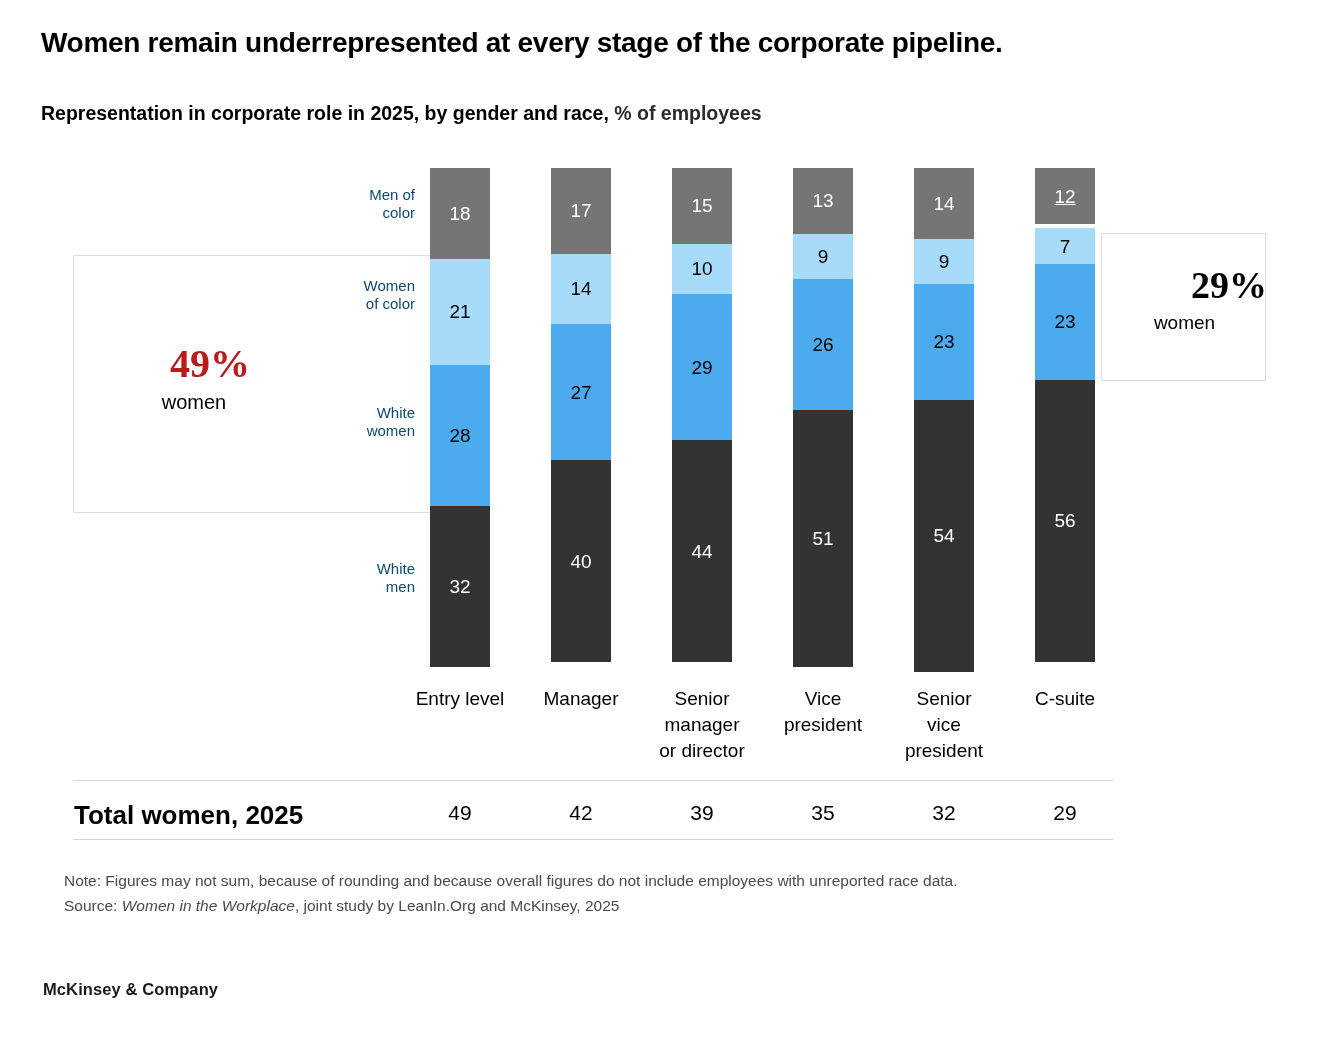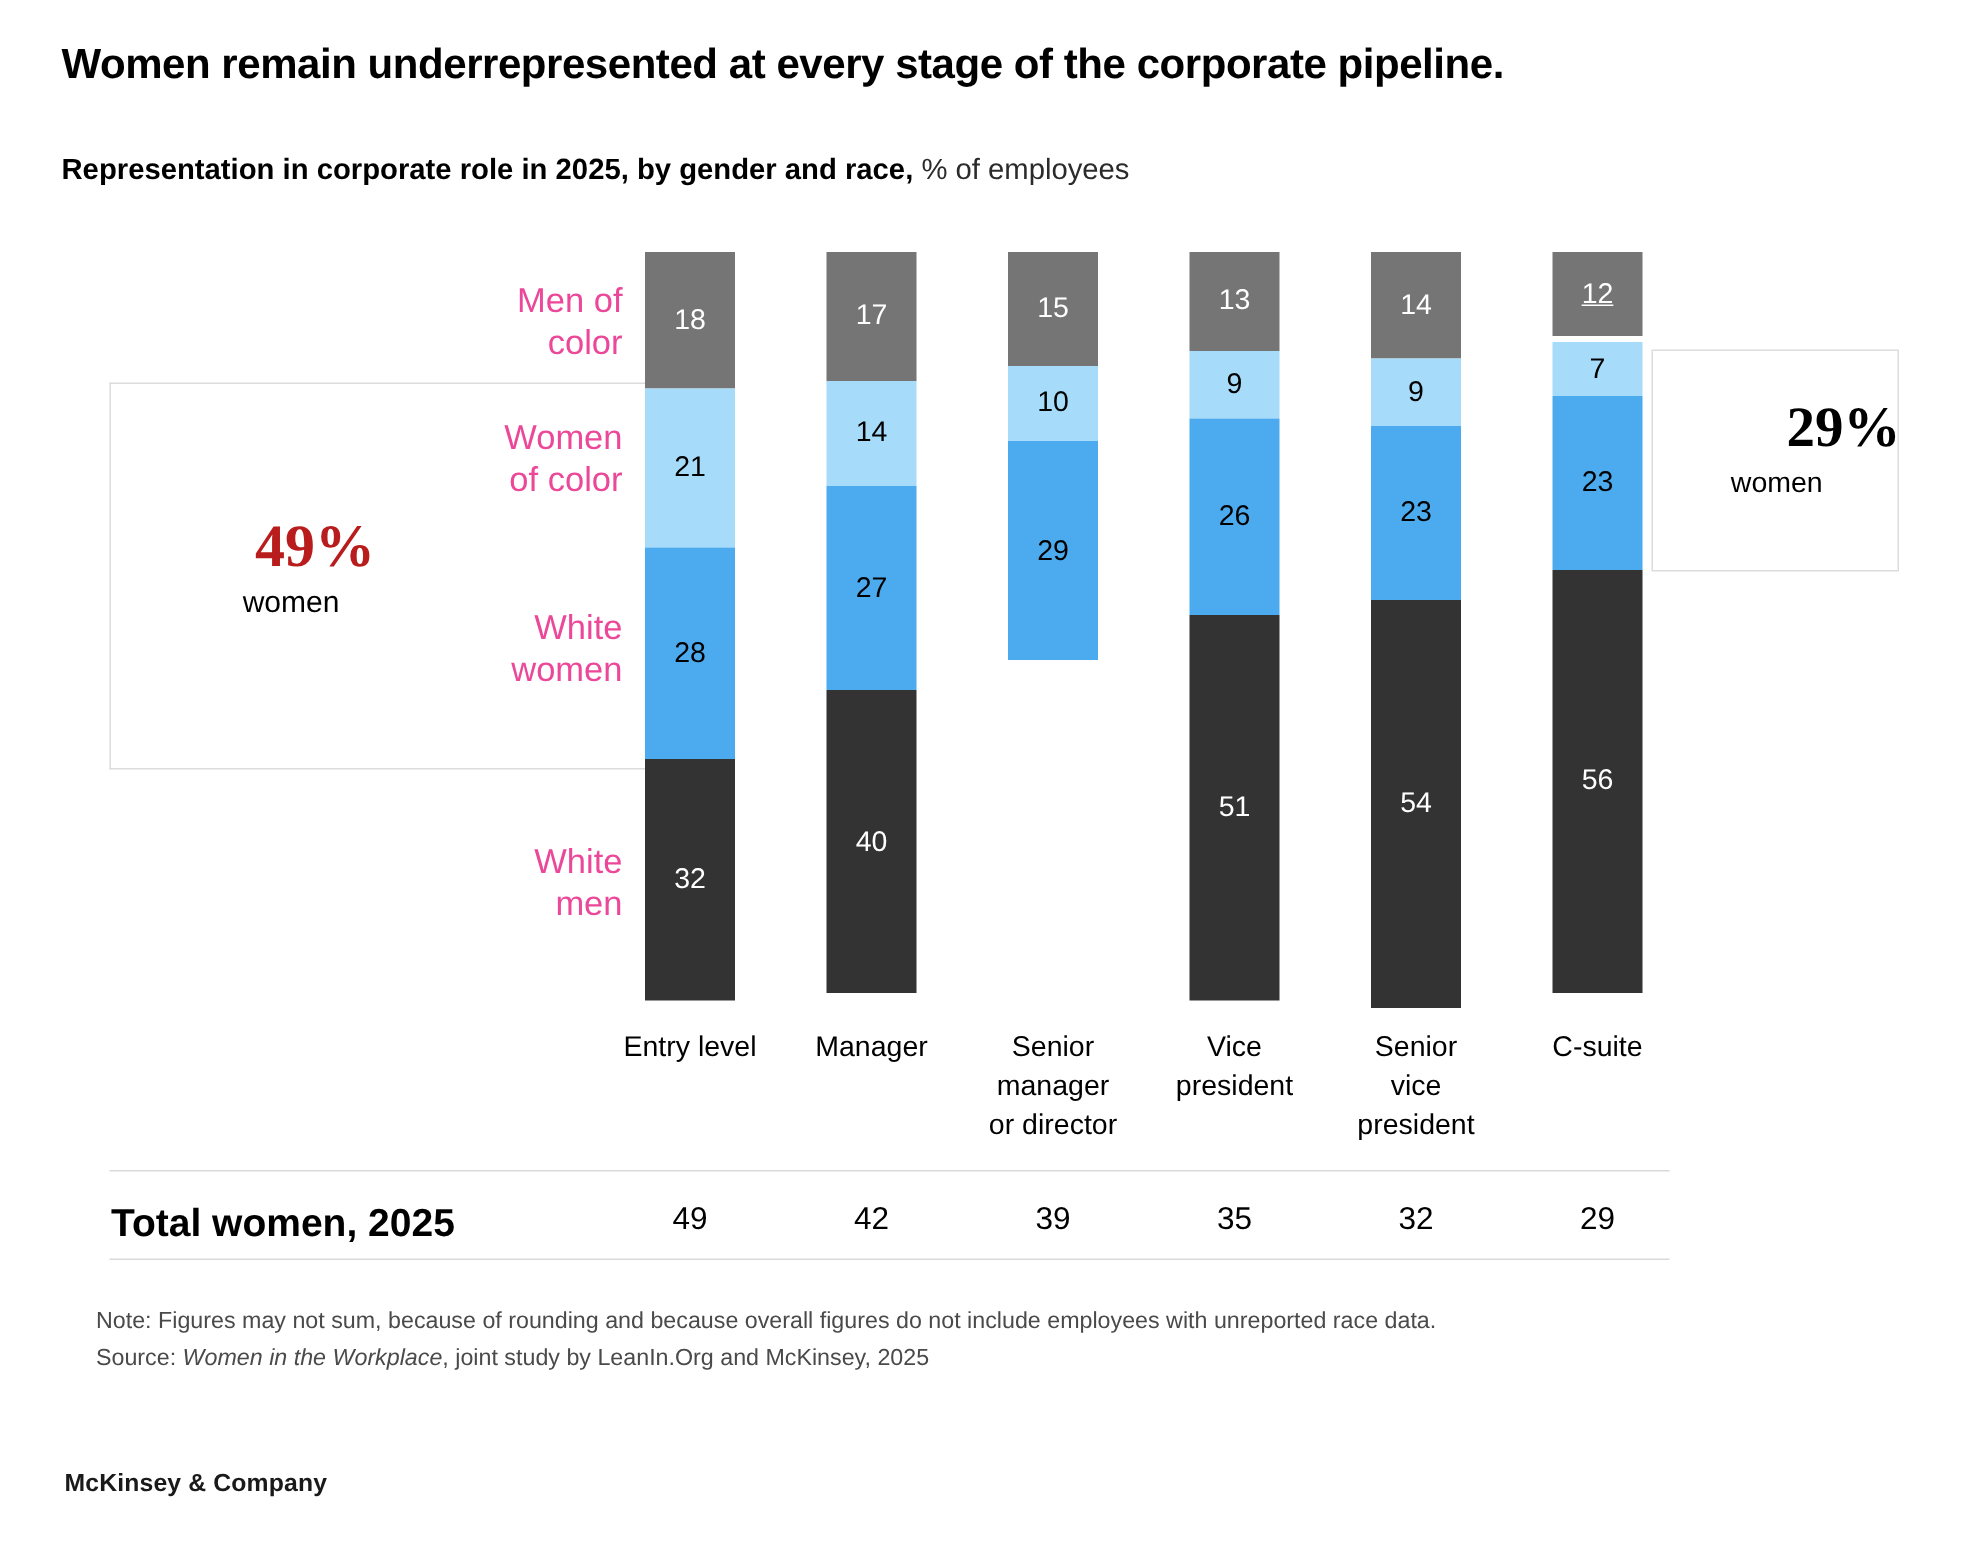--- a/index.html
+++ b/index.html
@@ -31,21 +31,21 @@
   #subtitle {
     position: absolute;
     left: 41px;
     top: 102px;
     width: 1250px;
     font-size: 19.5px;
     line-height: 1.2;
     color: #000;
   }
   #subtitle .bold { font-weight: bold; }
-  #subtitle .light { font-weight: normal; color: #2b2b2b; }
+  #subtitle .light { font-weight: bold; color: #2b2b2b; }
 
   
   #plot {
     position: absolute;
     left: 0;
     top: 0;
     width: 1317px;
     height: 1041px;
   }
 
@@ -115,23 +115,23 @@
     text-align: center;
     font-size: 19px;
     color: #000;
   }
 
   
   .serieslabel {
     position: absolute;
     width: 140px;
     text-align: right;
-    font-size: 23px;
+    font-size: 15px;
     line-height: 1.22;
-    color: #ec4899;
+    color: #0c4a6e;
   }
 
   
   .barcol {
     position: absolute;
     width: 60px;
     top: 168px;
     height: 504px;
   }
   .seg {
@@ -286,20 +286,23 @@
       </div>
       <div class="barcol" style="left: 672px;">
         <div class="seg menofcolor" style="top: 0px; height: 75.6px;">
           <span>15</span>
         </div>
         <div class="seg womenofcolor" style="top: 75.6px; height: 50.4px;">
           <span>10</span>
         </div>
         <div class="seg whitewomen" style="top: 126px; height: 146.16px;">
           <span>29</span>
+        </div>
+        <div class="seg whitemen" style="top: 272.16px; height: 221.76px;">
+          <span>44</span>
         </div>
       </div>
       <div class="barcol" style="left: 793px;">
         <div class="seg menofcolor" style="top: 0px; height: 65.52px;">
           <span>13</span>
         </div>
         <div class="seg womenofcolor" style="top: 65.52px; height: 45.36px;">
           <span>9</span>
         </div>
         <div class="seg whitewomen" style="top: 110.88px; height: 131.04px;">

